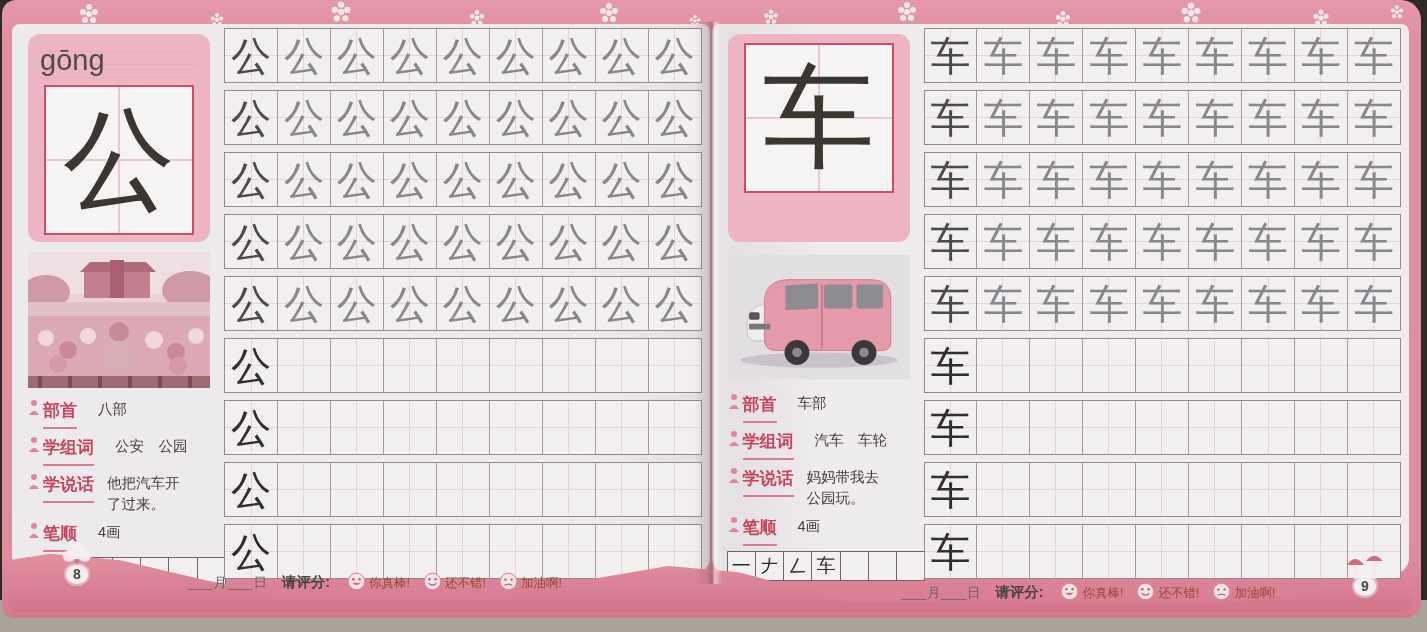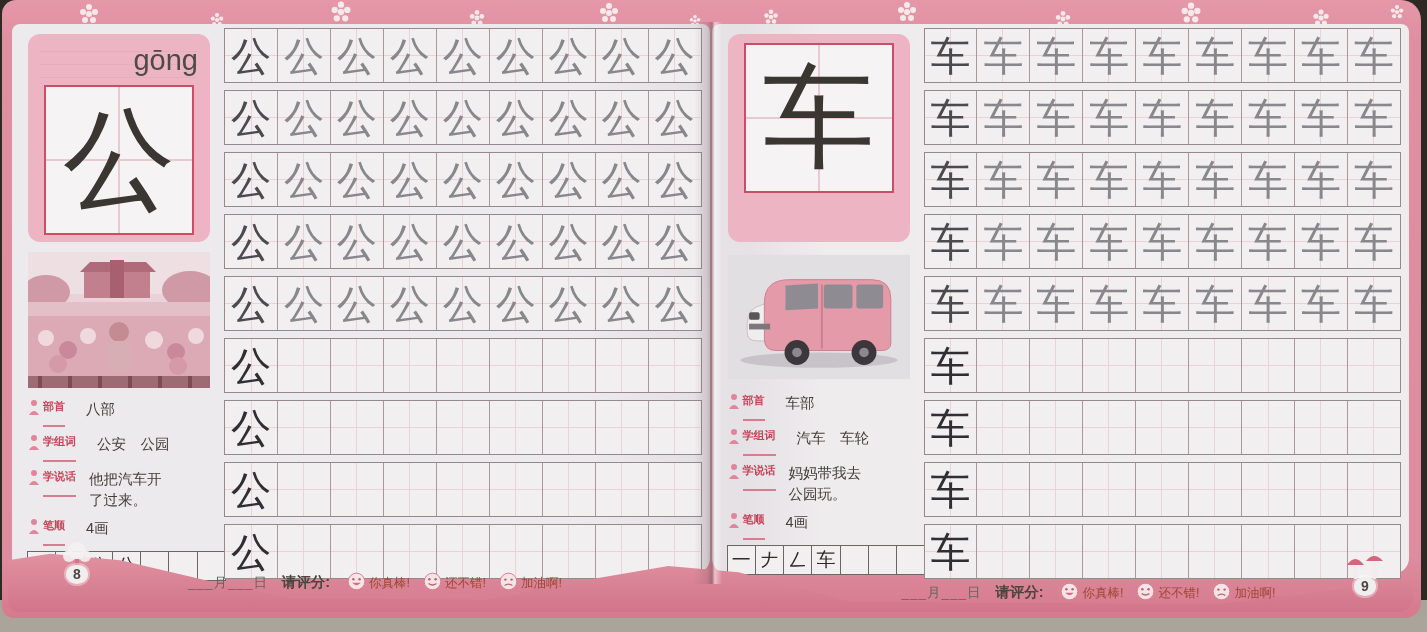--- a/index.html
+++ b/index.html
@@ -18,31 +18,31 @@
   .flower{position:absolute;width:6px;height:6px;border-radius:50%;background:#f8f2f3;opacity:.9;
     box-shadow:0 -7px 0 #f8f2f3,6px -2px 0 #f8f2f3,4px 6px 0 #f8f2f3,-4px 6px 0 #f8f2f3,-6px -2px 0 #f8f2f3}
   .pages{position:absolute;top:24px;left:10px;right:12px;bottom:44px;display:flex;gap:2px;z-index:1}
   .page{position:relative;width:calc(50% - 1px);border-radius:8px 8px 16px 16px}
   .page.left{background:linear-gradient(90deg,#edeaed 0 82%,#e3dfe3)}
   .page.right{background:linear-gradient(90deg,#e5e1e5 0 5%,#efecee 16%)}
 
   
   .side{position:absolute;left:16px;top:10px;width:198px;bottom:6px}
   .hcard{width:182px;height:208px;border-radius:12px;background:#edb5c3;padding-top:5px;box-sizing:border-box}
-  .pinyin{height:42px;line-height:42px;text-align:right;font-size:29px;color:#4f4a46;margin:0 12px;
+  .pinyin{height:42px;line-height:42px;text-align:left;font-size:29px;color:#4f4a46;margin:0 12px;
     background:repeating-linear-gradient(to bottom,transparent 0 12px,#e4aebb 12px 13px)}
   .charbox{width:146px;height:146px;margin:4px auto 0;background:#f5f3f4;border:2px solid #ca4f66;
     display:flex;align-items:center;justify-content:center;
     background-image:
       linear-gradient(to right,transparent calc(50% - .6px),#e9c8cf calc(50% - .6px) calc(50% + .6px),transparent calc(50% + .6px)),
       linear-gradient(to bottom,transparent calc(50% - .6px),#e9c8cf calc(50% - .6px) calc(50% + .6px),transparent calc(50% + .6px))}
   .bigchar{font-size:112px;line-height:1;color:#3a3632}
   .photo{margin-top:10px;width:182px;border-radius:2px;overflow:hidden}
   .sec{margin-top:7px;display:flex;align-items:flex-start;gap:3px;font-size:14.5px;color:#453e37}
-  .seclab{color:#c8445a;font-weight:bold;font-size:11px;white-space:nowrap;border-bottom:2px solid #d87d8e;padding-bottom:11px}
+  .seclab{color:#c8445a;font-weight:bold;font-size:17px;white-space:nowrap;border-bottom:2px solid #d87d8e;padding-bottom:5px}
   .secval{margin-left:18px;line-height:1.45}
   .secval.wrap{display:inline-block;width:84px;margin-left:10px}
   .strokerow{display:flex;margin-top:5px}
   .sbox{width:28px;height:28px;border:1px solid #6e6461;margin-left:-1px;background:#f2eff1;
     display:flex;align-items:center;justify-content:center;font-size:19px;color:#2e2b29}
 
   
   .grid{position:absolute;left:212px;right:8px;top:4px;bottom:6px}
   .prow{display:flex;height:53px;margin-bottom:7px;border:1px solid #97898b;background:#f2eff1}
   .pcell{flex:1;border-right:1px solid #a89899;display:flex;align-items:center;justify-content:center;

